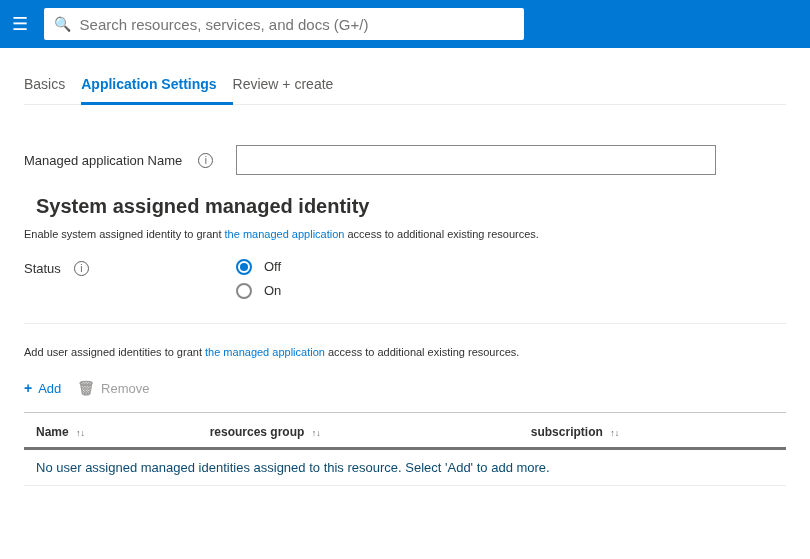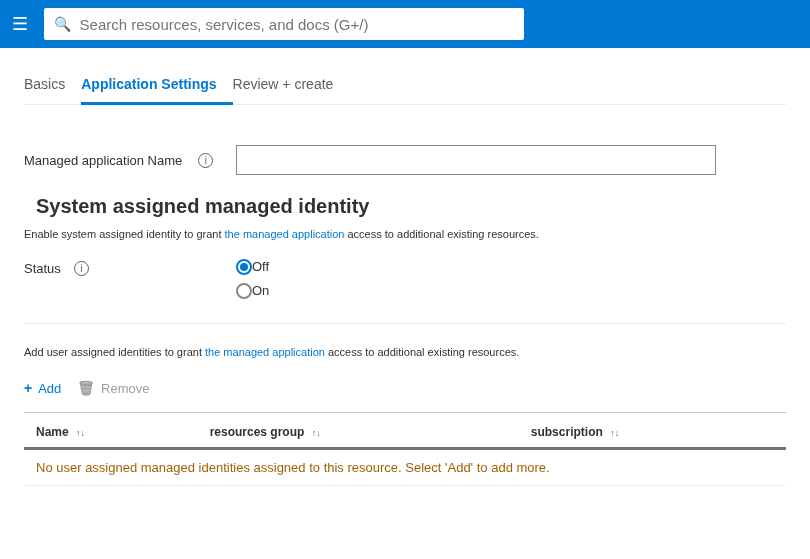--- a/index.html
+++ b/index.html
@@ -152,21 +152,21 @@
       padding-top: 2px;
     }
     .radio-group {
       display: flex;
       flex-direction: column;
       gap: 8px;
     }
     .radio-option {
       display: flex;
       align-items: center;
-      gap: 0;
+      gap: 12px;
       cursor: pointer;
     }
     .radio-option input[type="radio"] {
       appearance: none;
       width: 16px;
       height: 16px;
       border-radius: 50%;
       border: 2px solid #8a8886;
       position: relative;
       cursor: pointer;
@@ -248,21 +248,21 @@
       color: #605e5c;
       vertical-align: middle;
     }
     .data-table td {
       padding: 10px 12px;
       font-size: 13px;
       color: #323130;
       border-bottom: 1px solid #edebe9;
     }
     .empty-row td {
-      color: #a16207;
+      color: #0c4a6e;
     }
 
     .toolbar-separator {
       border: none;
       border-top: 1px solid #c8c6c4;
       margin: 0 0 0 0;
       width: 100%;
     }
   </style>
 </head>

